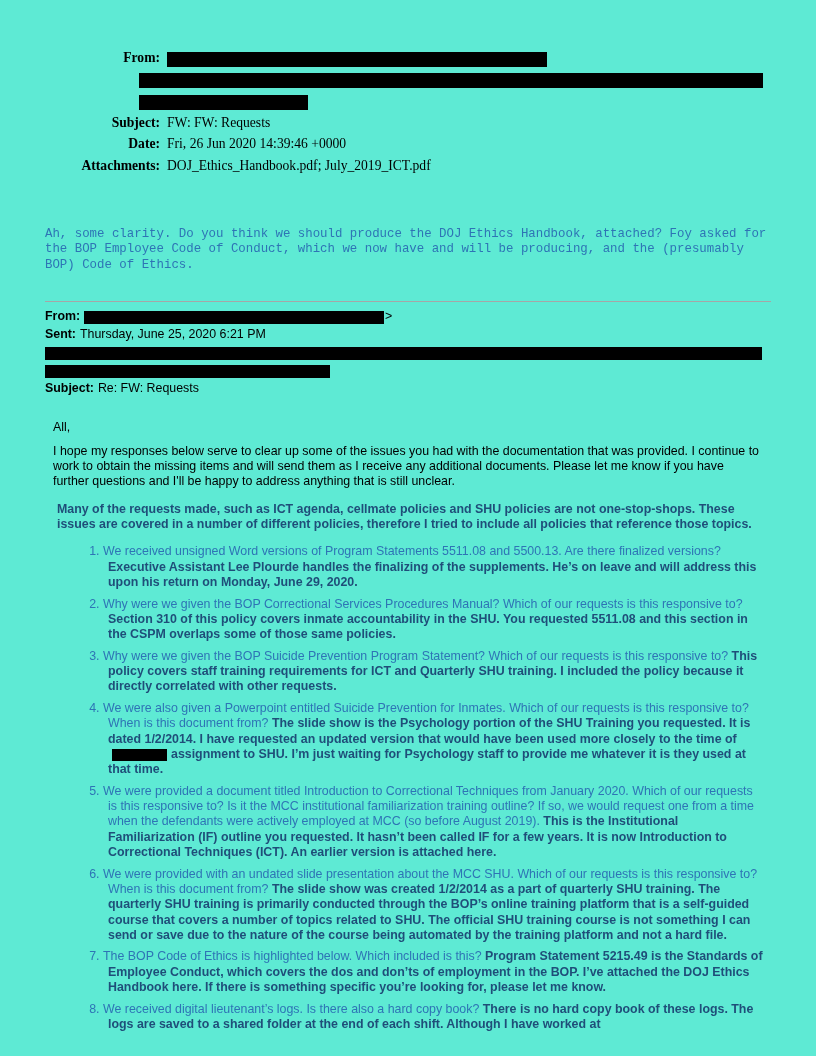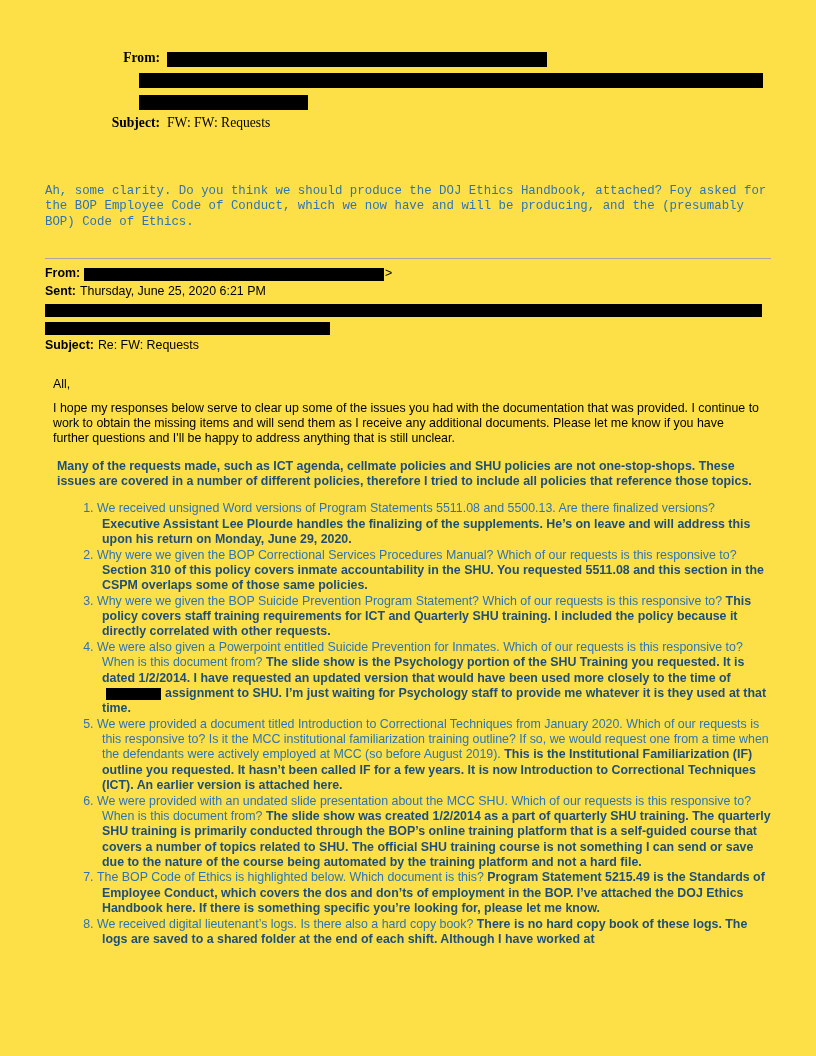--- a/index.html
+++ b/index.html
@@ -1,21 +1,21 @@
 <!DOCTYPE html>
 <html><head>
 <meta charset="utf-8">
 <style>
   html, body { margin: 0; padding: 0; background: #ffffff; }
   .page {
     position: relative;
     width: 816px;
     min-height: 1056px;
     box-sizing: border-box;
-    background: #fde047;
+    background: #5eead4;
     padding: 48px 45px 10px 45px;
     font-family: "Liberation Sans", sans-serif;
     font-size: 12.4px;
     line-height: 1.24;
     color: #000000;
   }
 
   
   .top-header { font-family: "Liberation Serif", serif; font-size: 13.6px; margin-left: 0; }
   .hrow { display: flex; align-items: center; min-height: 21.5px; }
@@ -58,21 +58,21 @@
   .bold-blue { margin: 12px; color: #1F4E79; font-weight: bold; }
 
   ol.qa-list {
     margin: 0;
     padding: 0 0 0 52px;
     color: #2E74B5;
   }
   ol.qa-list li {
     padding-left: 5px;
     text-indent: -5px;
-    margin: 0;
+    margin: 6px;
   }
   ol.qa-list li::marker { color: #2E74B5; }
   .q { color: #2E74B5; }
   .a { color: #1F4E79; font-weight: bold; }
   .inline-redact {
     display: inline-block;
     background: #000000;
     width: 55px;
     height: 12px;
     vertical-align: text-bottom;
@@ -93,20 +93,28 @@
       <span class="hlabel"></span>
       <span class="hval"><span class="redact r2"></span></span>
     </div>
     <div class="hrow">
       <span class="hlabel"></span>
       <span class="hval"><span class="redact r3"></span></span>
     </div>
     <div class="hrow">
       <span class="hlabel">Subject:</span>
       <span class="hval">FW: FW: Requests</span>
+    </div>
+    <div class="hrow">
+      <span class="hlabel">Date:</span>
+      <span class="hval">Fri, 26 Jun 2020 14:39:46 +0000</span>
+    </div>
+    <div class="hrow">
+      <span class="hlabel">Attachments:</span>
+      <span class="hval">DOJ_Ethics_Handbook.pdf; July_2019_ICT.pdf</span>
     </div>
   </div>
 
   <div class="intro">Ah, some clarity.  Do you think we should produce the DOJ Ethics Handbook, attached?  Foy asked for the BOP Employee Code of Conduct, which we now have and will be producing, and the (presumably BOP) Code of Ethics.</div>
 
   <hr class="sep">
 
   <div class="quoted-header">
     <div class="qrow">
       <span class="qlabel">From:</span>
@@ -153,21 +161,21 @@
       </li>
       <li>
         <span class="q">We were provided a document titled Introduction to Correctional Techniques from January 2020.  Which of our requests is this responsive to?  Is it the MCC institutional familiarization training outline?  If so, we would request one from a time when the defendants were actively employed at MCC (so before August 2019).</span>
         <span class="a">This is the Institutional Familiarization (IF) outline you requested.  It hasn’t been called IF for a few years.  It is now Introduction to Correctional Techniques (ICT).  An earlier version is attached here.</span>
       </li>
       <li>
         <span class="q">We were provided with an undated slide presentation about the MCC SHU.  Which of our requests is this responsive to?  When is this document from?</span>
         <span class="a">The slide show was created 1/2/2014 as a part of quarterly SHU training.  The quarterly SHU training is primarily conducted through the BOP’s online training platform that is a self-guided course that covers a number of topics related to SHU.  The official SHU training course is not something I can send or save due to the nature of the course being automated by the training platform and not a hard file.</span>
       </li>
       <li>
-        <span class="q">The BOP Code of Ethics is highlighted below.  Which document is this?</span>
+        <span class="q">The BOP Code of Ethics is highlighted below.  Which included is this?</span>
         <span class="a">Program Statement 5215.49 is the Standards of Employee Conduct, which covers the dos and don’ts of employment in the BOP.   I’ve attached the DOJ Ethics Handbook here.  If there is something specific you’re looking for, please let me know.</span>
       </li>
       <li>
         <span class="q">We received digital lieutenant’s logs.  Is there also a hard copy book?</span>
         <span class="a">There is no hard copy book of these logs.  The logs are saved to a shared folder at the end of each shift.  Although I have worked at</span>
       </li>
     </ol>
   </div>
 
 </div>

